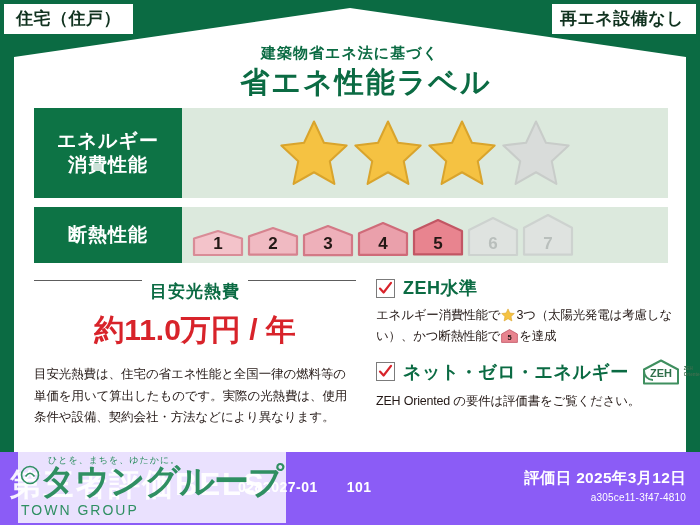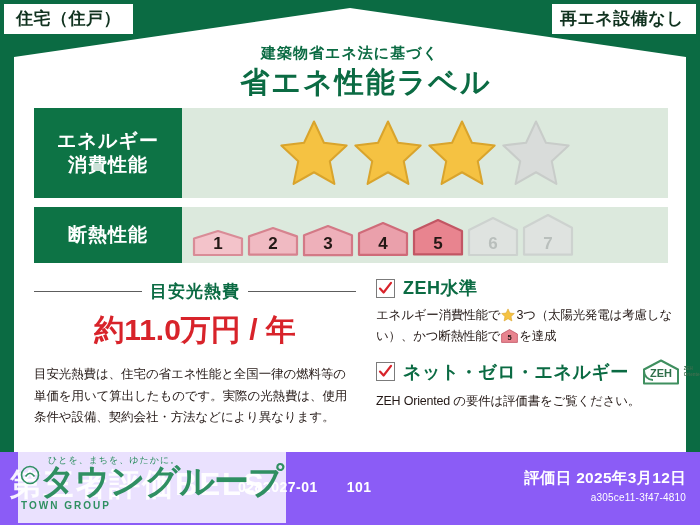--- a/index.html
+++ b/index.html
@@ -156,21 +156,20 @@
     height: 172px;
     display: flex;
     z-index: 9;
   }
   .lower-left  { flex: 0 0 330px; padding-right: 8px; }
   .lower-right { flex: 1 1 auto; padding-left: 12px; }
 
   
   .cost-head {
     display: flex;
-    align-items: center;
     gap: 8px;
     margin-top: 4px;
   }
   .cost-head .rule { flex: 1 1 auto; height: 1px; background: #5d5d5d; }
   .cost-head .txt {
     color: #0b6b43;
     font-weight: bold;
     font-size: 17px;
     letter-spacing: 1px;
     white-space: nowrap;
@@ -304,25 +303,25 @@
     left: 22px; top: 16px;
     color: #2f8f62;
     font-size: 35px;
     font-weight: bold;
     letter-spacing: -1px;
     line-height: 1;
     white-space: nowrap;
   }
   .wm-en {
     position: absolute;
-    left: 3px; bottom: 12px;
+    left: 3px; bottom: 5px;
     color: #2f8f62;
-    font-size: 10px;
+    font-size: 14px;
     letter-spacing: 2px;
-    font-weight: bold;
+    font-weight: normal;
   }
   .wm-mark {
     position: absolute;
     left: 2px; top: 18px;
     width: 20px; height: 20px;
   }
 </style>
 </head>
 <body>
 

